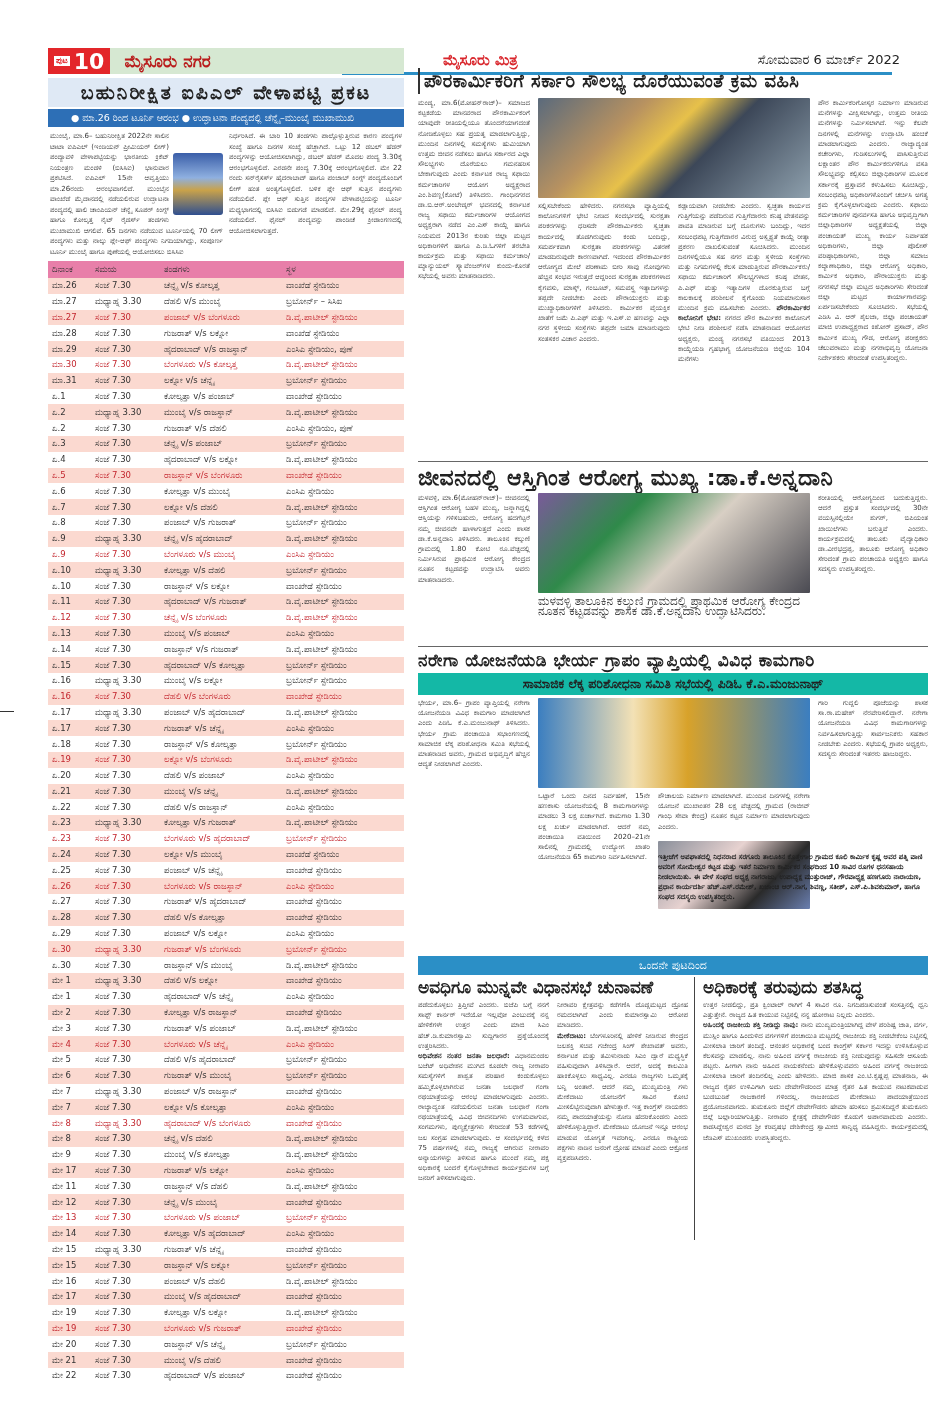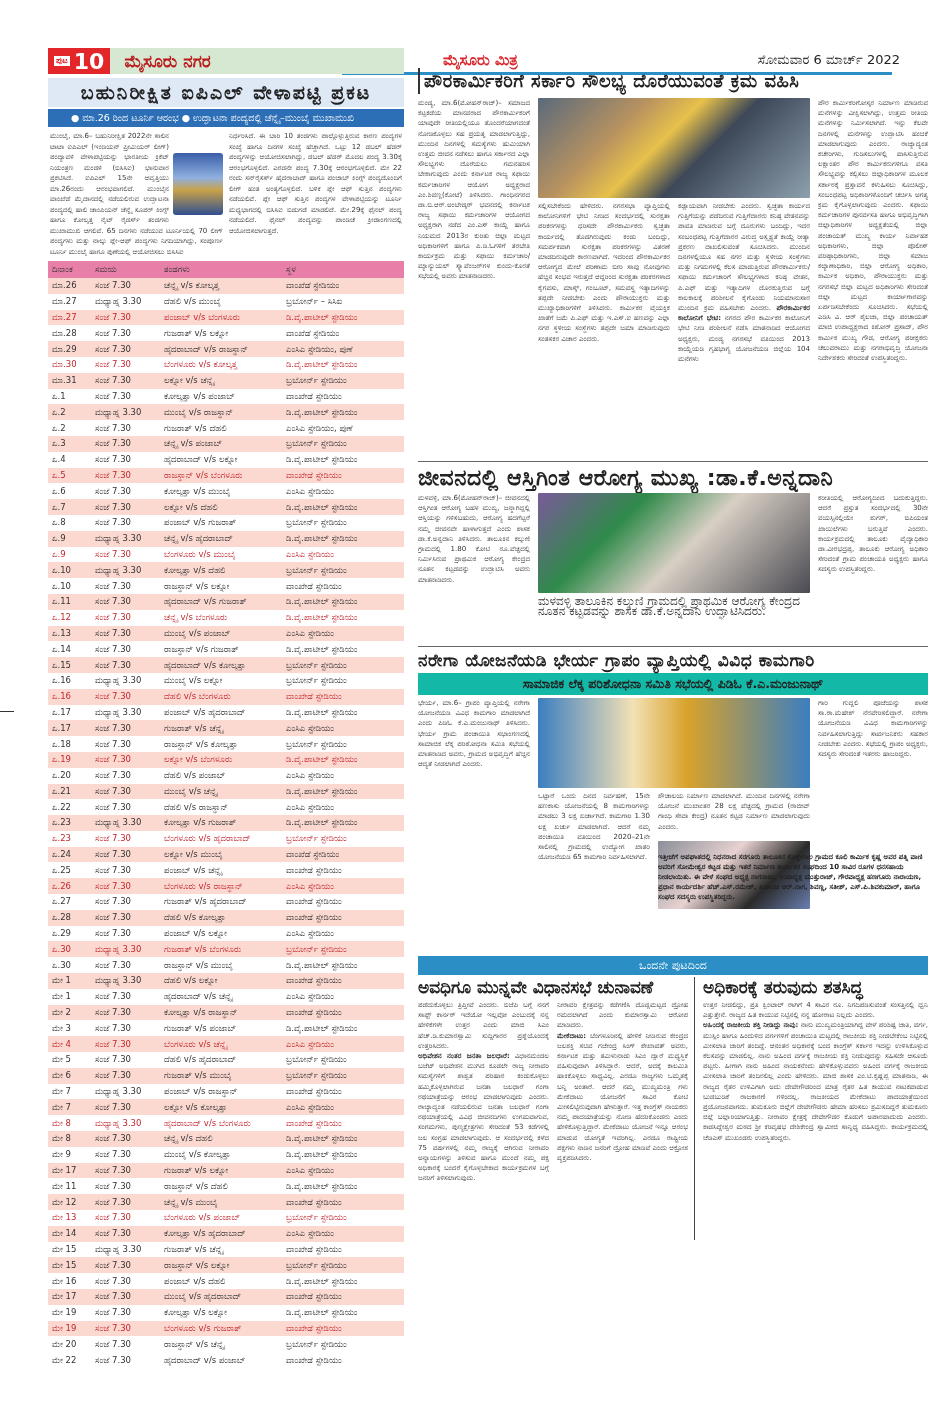--- a/index.html
+++ b/index.html
@@ -478,20 +478,26 @@
           <td>ಸಂಜೆ 7.30</td>
           <td>ಬೆಂಗಳೂರು v/s ಗುಜರಾತ್</td>
           <td>ವಾಂಖೇಡೆ ಸ್ಟೇಡಿಯಂ</td>
         </tr>
         <tr>
           <td>ಮೇ 20</td>
           <td>ಸಂಜೆ 7.30</td>
           <td>ರಾಜಸ್ಥಾನ್ v/s ಚೆನ್ನೈ</td>
           <td>ಬ್ರಬೋರ್ನ್ ಸ್ಟೇಡಿಯಂ</td>
         </tr>
+        <tr class="alt">
+          <td>ಮೇ 21</td>
+          <td>ಸಂಜೆ 7.30</td>
+          <td>ಮುಂಬೈ v/s ದೆಹಲಿ</td>
+          <td>ವಾಂಖೇಡೆ ಸ್ಟೇಡಿಯಂ</td>
+        </tr>
         <tr>
           <td>ಮೇ 22</td>
           <td>ಸಂಜೆ 7.30</td>
           <td>ಹೈದರಾಬಾದ್ v/s ಪಂಜಾಬ್</td>
           <td>ವಾಂಖೇಡೆ ಸ್ಟೇಡಿಯಂ</td>
         </tr>
       </tbody>
   </table>
 </div>
 

